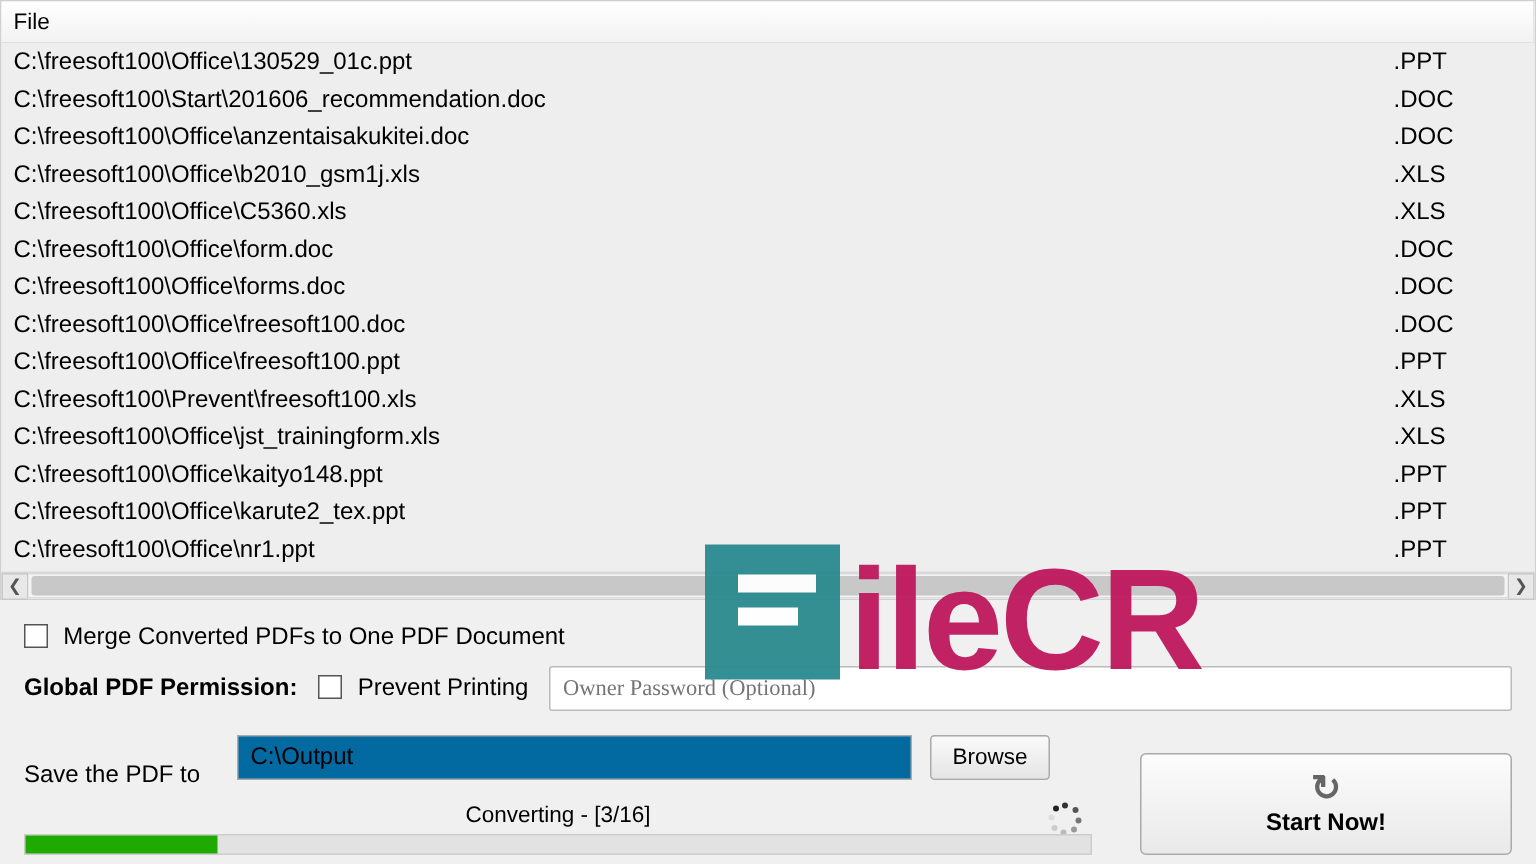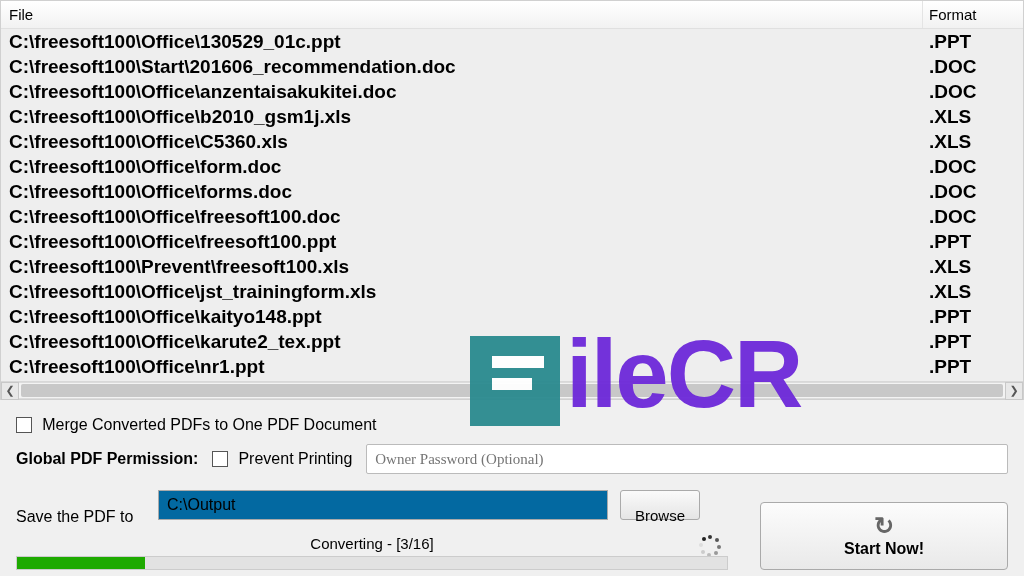--- a/index.html
+++ b/index.html
@@ -41,22 +41,21 @@
     left: 0;
     right: 0;
     bottom: 18px;
     overflow: hidden;
     background: #eeeeee;
   }
   .file-row {
     display: flex;
     height: 25px;
     line-height: 25px;
-    font-size: 19px;
-    font-weight: bold;
+    font-size: 16px;
   }
   .file-row .fpath { flex: 1; padding: 0 8px; white-space: nowrap; overflow: hidden; }
   .file-row .ffmt  { width: 100px; padding: 0 6px; }
   .hscroll {
     position: absolute;
     left: 0; right: 0; bottom: 0;
     height: 18px;
     background: #f0f0f0;
     border-top: 1px solid #d8d8d8;
     display: flex;
@@ -124,21 +123,21 @@
     width: 450px;
     height: 30px;
     border: 1px solid #aaa;
     background: #0369a1;
     padding: 0 8px;
     font-size: 16px;
     line-height: 28px;
   }
   .browse-btn {
     height: 30px;
-    padding: 11px 14px;
+    padding: 0 14px;
     border: 1px solid #aaa;
     border-radius: 3px;
     background: linear-gradient(#fafafa,#e5e5e5);
     font-size: 15px;
     line-height: 28px;
   }
   .start-panel {
     position: absolute;
     right: 16px;
     bottom: 6px;
@@ -187,24 +186,24 @@
   }
   .progress-fill {
     height: 100%;
     background: #1eaa00;
     width: 18%;
   }
 
   
   .watermark {
     position: absolute;
-    left: 470px; top: 336px;
-    color: #6d28d9;
-    display: flex;
-    align-items: flex-start;
+    left: 470px; top: 363px;
+    color: #be185d;
+    display: flex;
+    align-items: flex-end;
     font-weight: 800;
     font-family: Arial, sans-serif;
     letter-spacing: -2px;
     pointer-events: none;
     opacity:0.95;
   }
   .watermark .block {
     width: 90px; height: 90px;
     background: #2a8a8f;
     position: relative;
@@ -221,21 +220,20 @@
   .watermark .block::before { top: 20px; width: 52px; }
   .watermark .block::after { top: 42px; width: 40px; }
   .watermark .txt { font-size: 96px; line-height: 0.8; }
 </style>
 </head>
 <body>
 
 <div class="file-list">
   <div class="file-list-header">
     <div class="col-file">File</div>
-    <div class="col-format">Format</div>
   </div>
   <div class="file-list-body" id="file-rows">
       <div class="file-row">
         <div class="fpath">C:\freesoft100\Office\130529_01c.ppt</div>
         <div class="ffmt">.PPT</div>
       </div>
       <div class="file-row">
         <div class="fpath">C:\freesoft100\Start\201606_recommendation.doc</div>
         <div class="ffmt">.DOC</div>
       </div>

